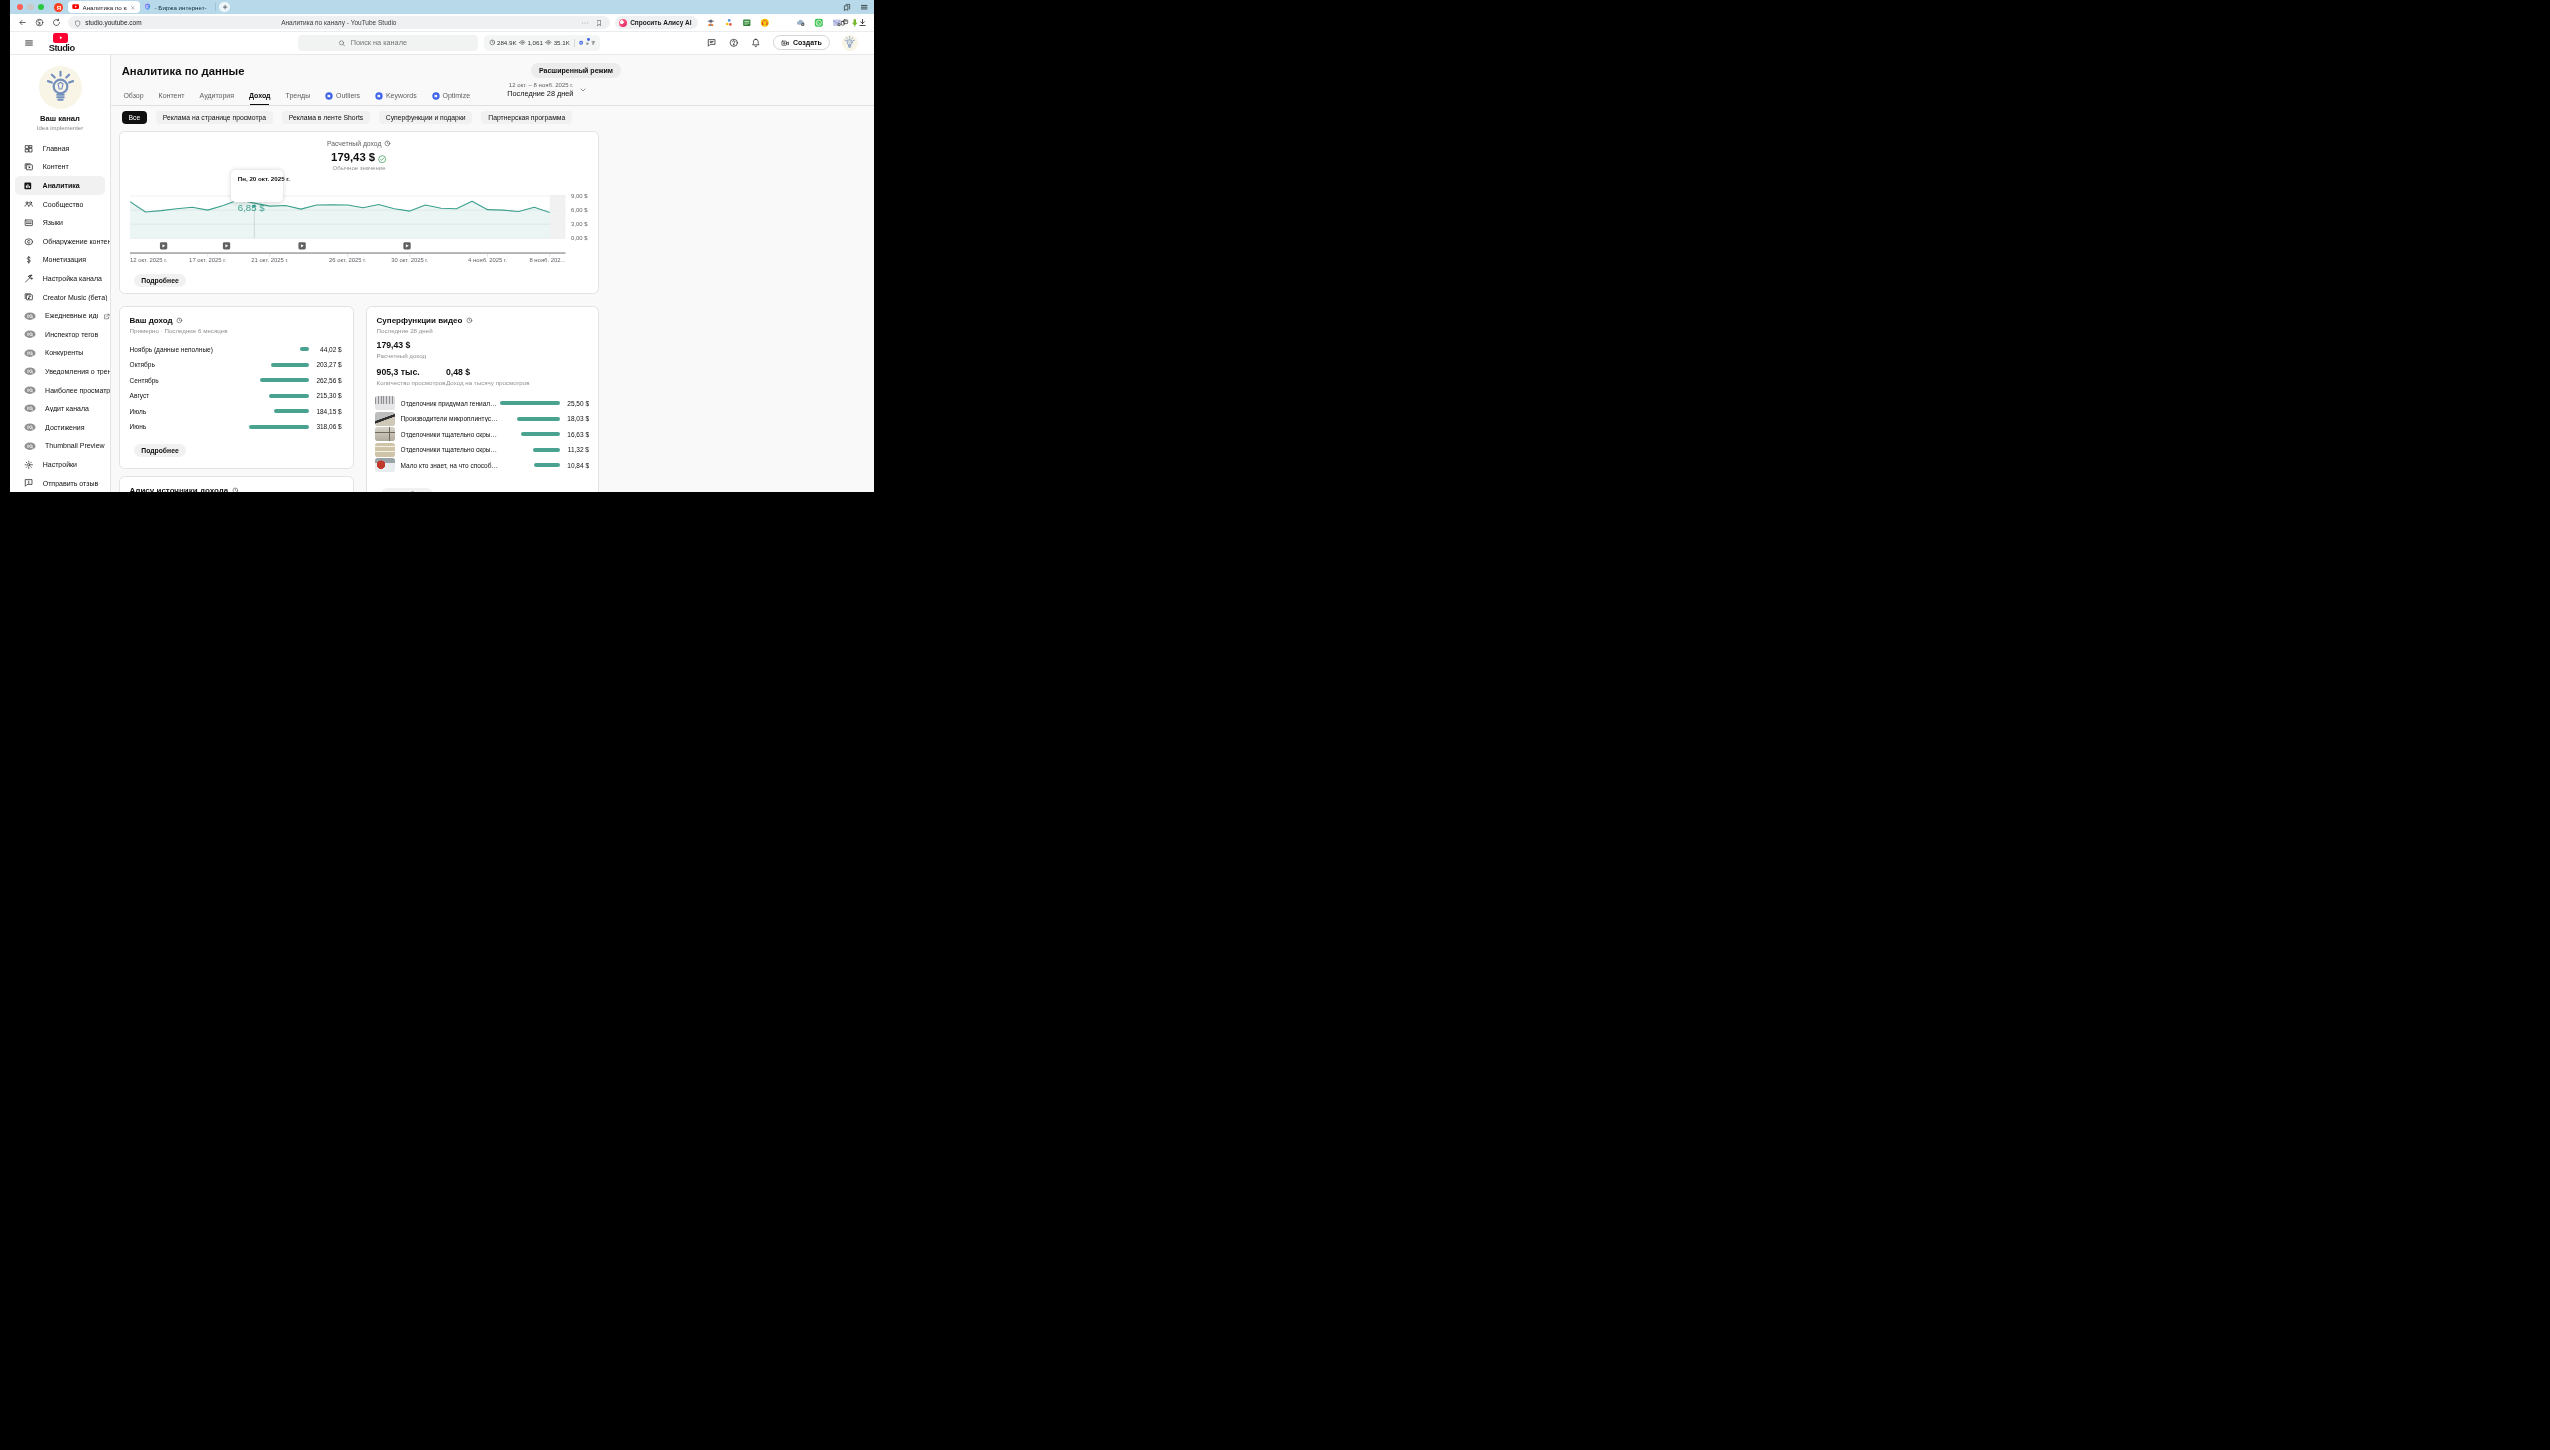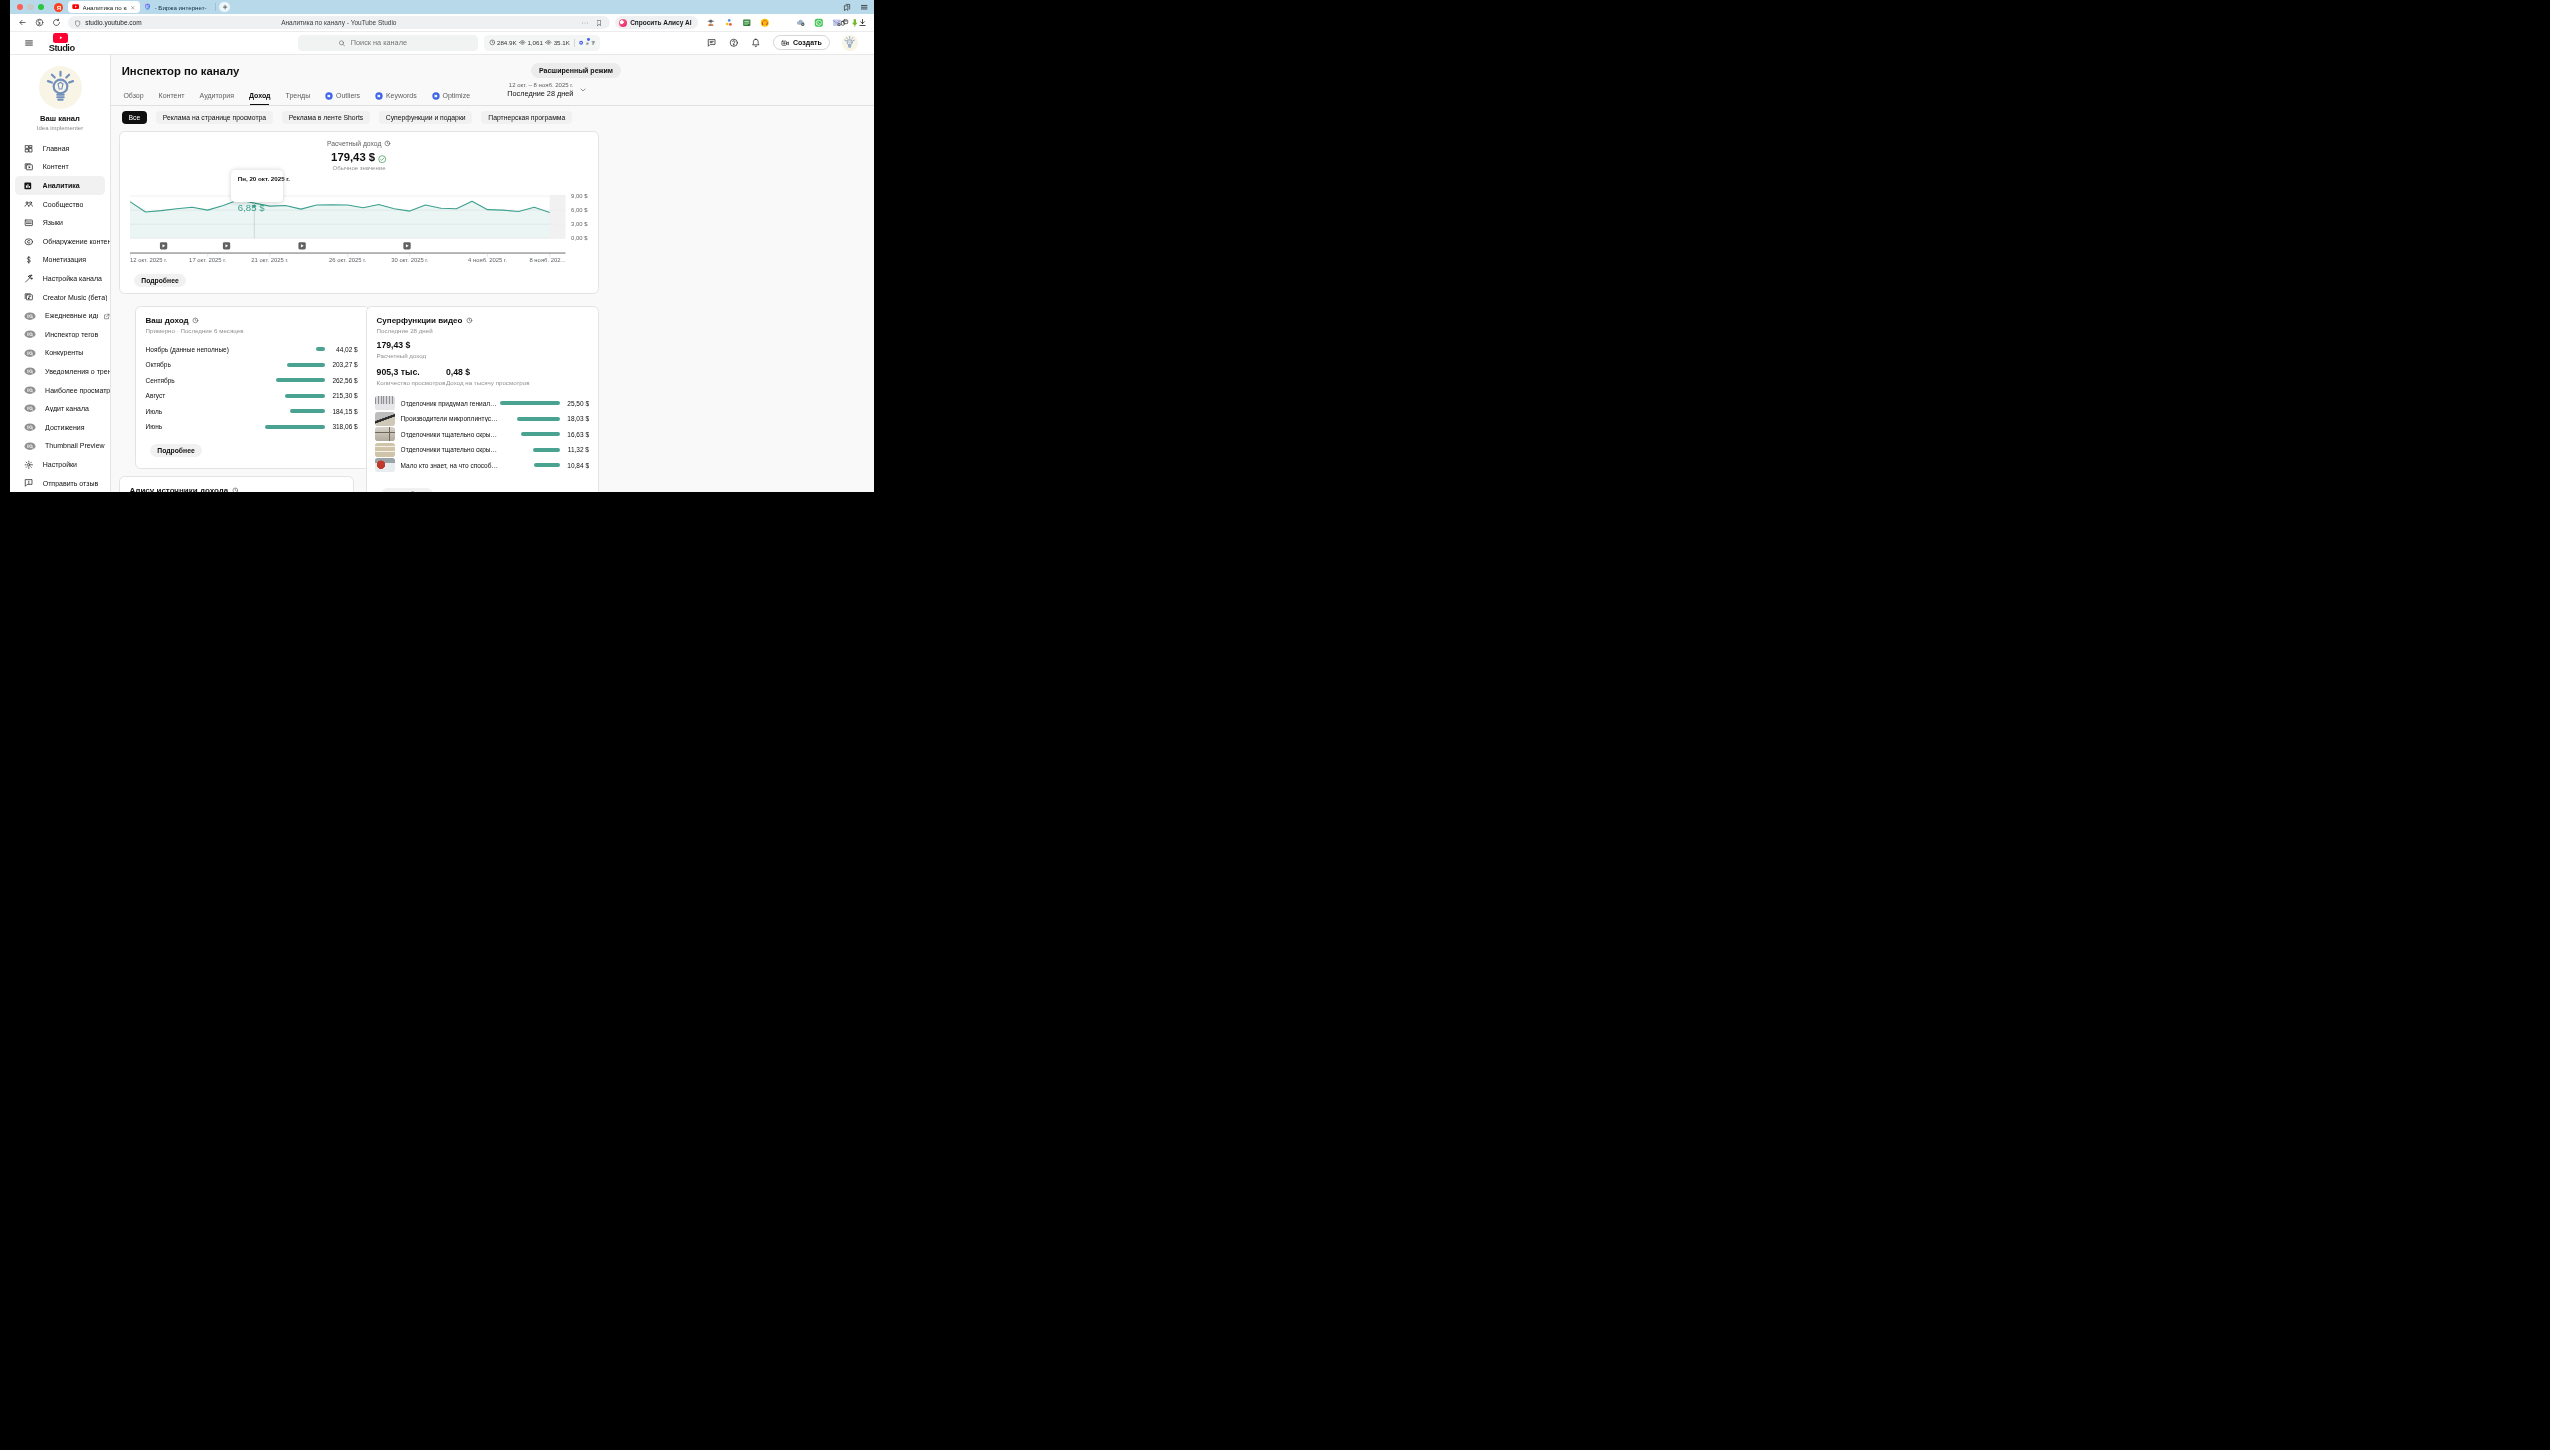--- a/index.html
+++ b/index.html
@@ -111,21 +111,21 @@
   .mh-note { font-size:6px; color:#909090; margin-top:2.3px; }
   .chartwrap { position:absolute; left:10px; top:56px; width:467px; height:79px; }
   .tooltip { position:absolute; left:111px; top:38px; width:52px; height:32px; background:#fff; border-radius:4.5px;
              box-shadow:0 0.6px 5.6px rgba(0,0,0,.18); padding:5px 6.8px; z-index:3; }
   .tt-date { font-size:6.2px; font-weight:bold; color:#0f0f0f; white-space:nowrap; }
   .tt-val { font-size:9.6px; color:#3ba08e; margin-top:20px; }
   .morebtn { position:absolute; height:13.5px; padding:0 7.3px; background:#f1f1f1; border-radius:7.3px; font-size:6.8px; font-weight:bold;
              color:#0f0f0f; display:flex; align-items:center; }
   .card-chart .morebtn { left:14px; top:142px; }
 
-  .card-rev { left:24px; top:251px; width:235px; height:163px;padding-left:33px; }
+  .card-rev { left:8px; top:251px; width:235px; height:163px;padding-left:33px; }
   .card-title { position:absolute; left:9.6px; top:9px; font-size:8px; font-weight:bold; color:#0f0f0f; display:flex; align-items:center; gap:3.4px; }
   .card-title .ic { width:6.8px; height:6.8px; opacity:.8; }
   .card-sub { position:absolute; left:9.6px; top:20px; font-size:6.2px; color:#909090; }
   .mrows { position:absolute; left:9.6px; right:11.3px; top:35px; }
   .mrow { height:15.5px; display:flex; align-items:center; }
   .mlabel { flex:1; font-size:6.5px; color:#0f0f0f; white-space:nowrap; }
   .mbarwrap { width:62px; display:flex; justify-content:flex-end; }
   .mbar { height:4px; border-radius:2px; background:#4aa390; }
   .mval { width:33px; text-align:right; font-size:6.5px; color:#0f0f0f; }
   .card-rev .morebtn { left:14px; top:137px; }
@@ -585,21 +585,21 @@
               <span class="ic"><svg viewBox="0 0 24 24" width="100%" height="100%" fill="none" stroke="#111" stroke-width="1.7" stroke-linecap="round" stroke-linejoin="round">
                   <path d="M4 4h16v12H8l-4 4z"></path>
                   <path d="M12 7.5v4M12 13.8v.3"></path>
                 </svg></span>
               <span class="lbl">Отправить отзыв</span>
             </div>
           </div>
       </div>
 
       <div class="main">
-        <div class="h1">Инспектор по каналу</div>
+        <div class="h1">Аналитика по данные</div>
         <div class="advbtn">Расширенный режим</div>
         <div class="tabs" id="ptabs">
             <div class="ptab">
               <span>Обзор</span>
             </div>
             <div class="ptab">
               <span>Контент</span>
             </div>
             <div class="ptab">
               <span>Аудитория</span>

